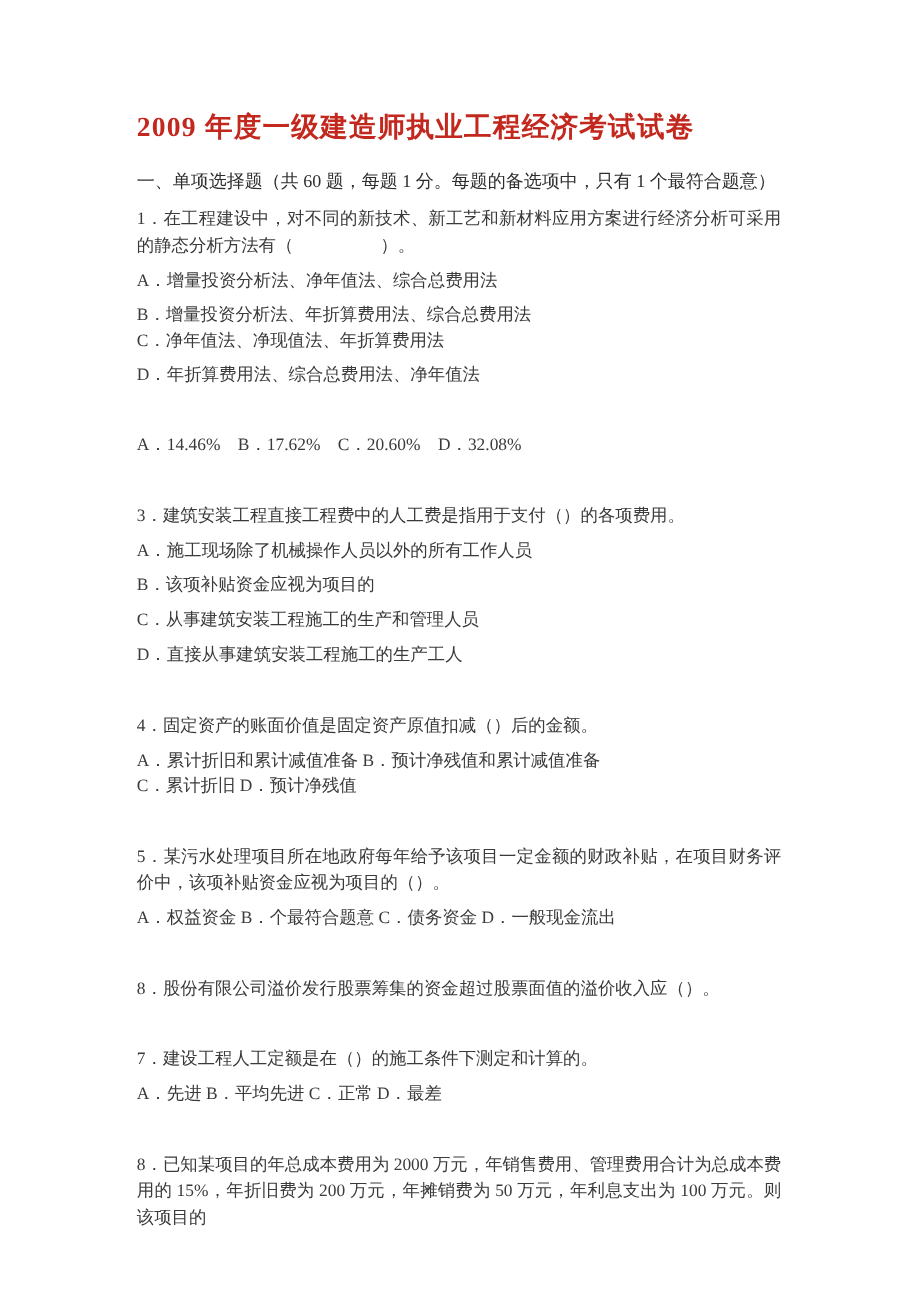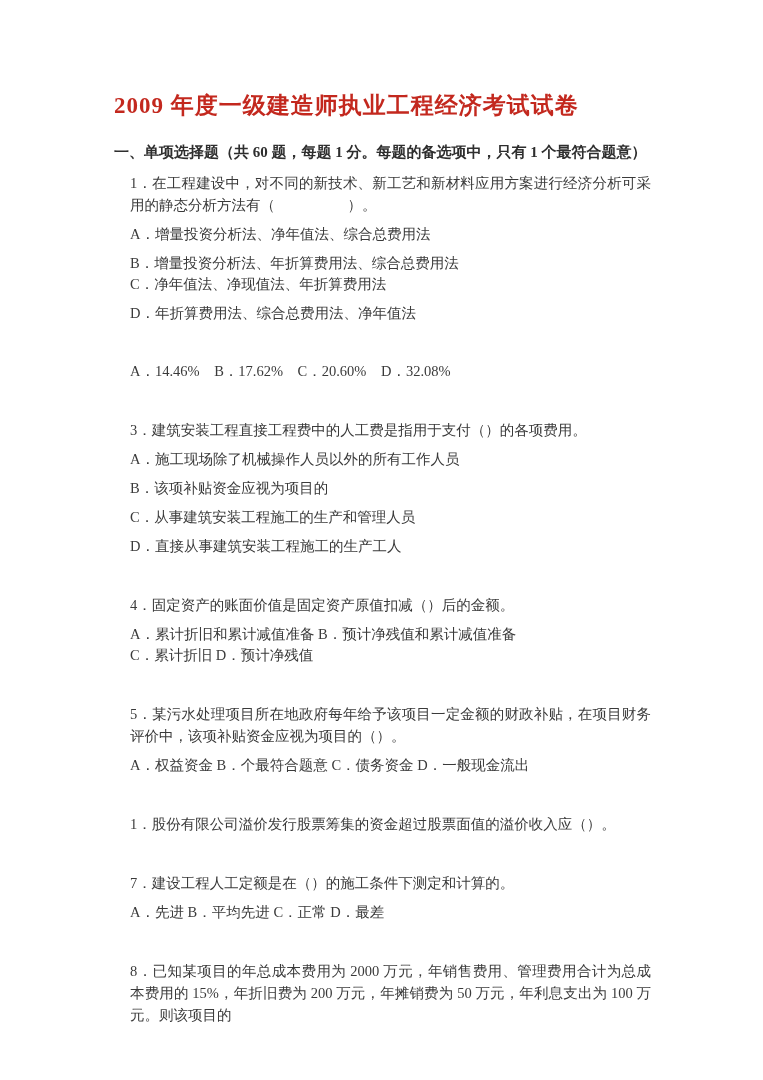--- a/index.html
+++ b/index.html
@@ -24,25 +24,25 @@
     line-height: 32px;
     font-weight: bold;
     color: #c3281e;
     letter-spacing: 1px;
     white-space: nowrap;
   }
   .section-heading {
     margin: 0 0 9px 0;
     font-size: 15px;
     line-height: 22px;
-    font-weight: bold;
+    font-weight: normal;
     color: #2e2e2e;
   }
   .question {
-    margin: 0 0 37px 16px;
+    margin: 0 0 37px 0;
   }
   .stem {
     margin: 0;
     font-size: 14.5px;
     line-height: 22px;
     text-align: justify;
   }
   .opt {
     margin: 8px 0 0 0;
     font-size: 14.5px;
@@ -87,21 +87,21 @@
     <p class="opt">A．累计折旧和累计减值准备 B．预计净残值和累计减值准备
 C．累计折旧  D．预计净残值</p>
   </section>
 
   <section class="question">
     <p class="stem">5．某污水处理项目所在地政府每年给予该项目一定金额的财政补贴，在项目财务评价中，该项补贴资金应视为项目的（）。</p>
     <p class="opt">A．权益资金  B．个最符合题意  C．债务资金 D．一般现金流出</p>
   </section>
 
   <section class="question">
-    <p class="stem">1．股份有限公司溢价发行股票筹集的资金超过股票面值的溢价收入应（）。</p>
+    <p class="stem">8．股份有限公司溢价发行股票筹集的资金超过股票面值的溢价收入应（）。</p>
   </section>
 
   <section class="question">
     <p class="stem">7．建设工程人工定额是在（）的施工条件下测定和计算的。</p>
     <p class="opt">A．先进 B．平均先进 C．正常 D．最差</p>
   </section>
 
   <section class="question">
     <p class="stem">8．已知某项目的年总成本费用为 2000 万元，年销售费用、管理费用合计为总成本费用的 15%，年折旧费为 200 万元，年摊销费为 50 万元，年利息支出为 100 万元。则该项目的</p>
   </section>

